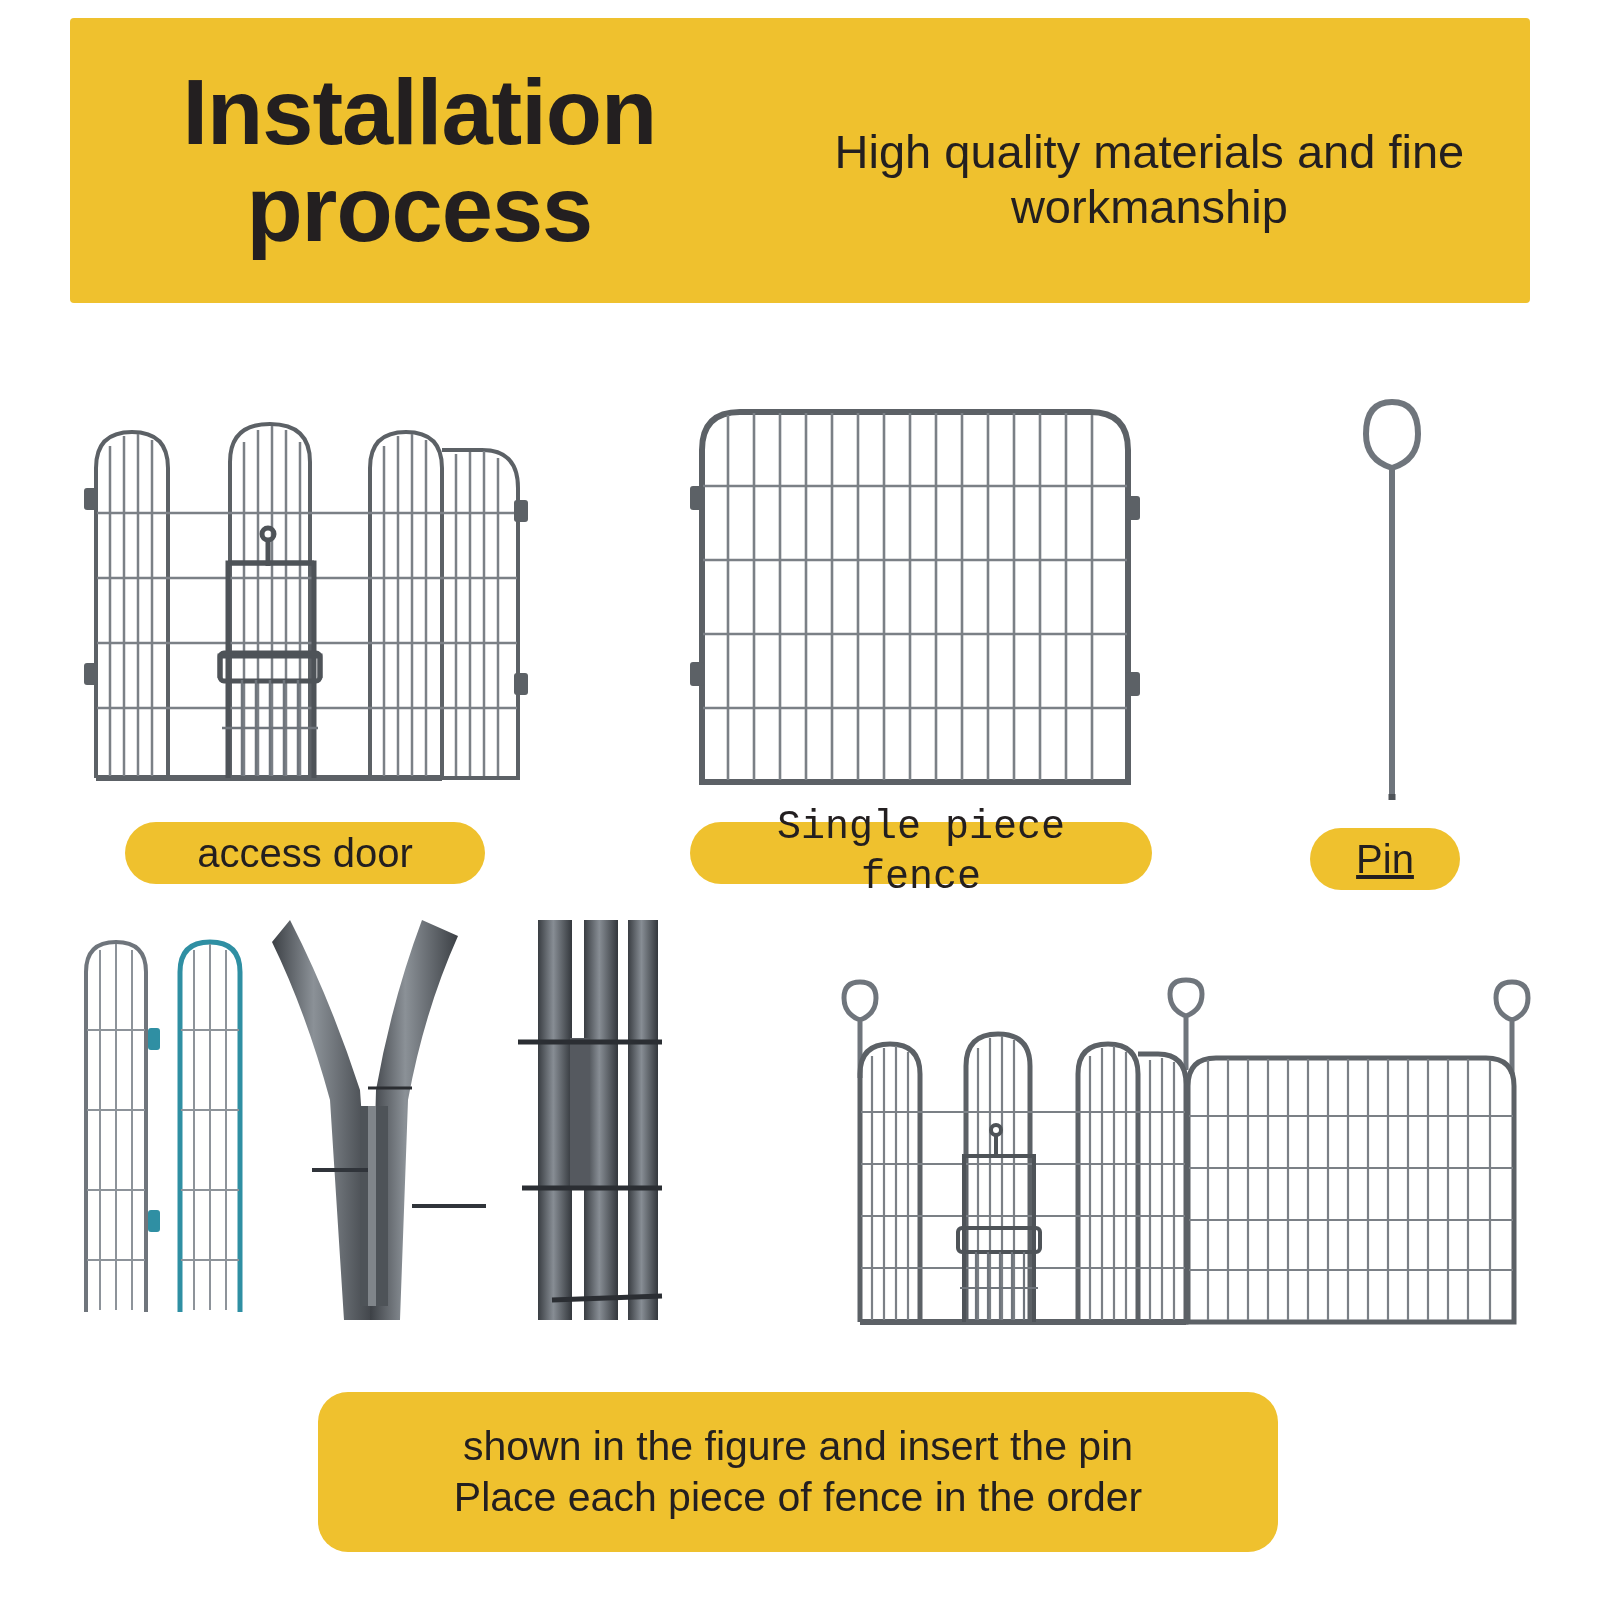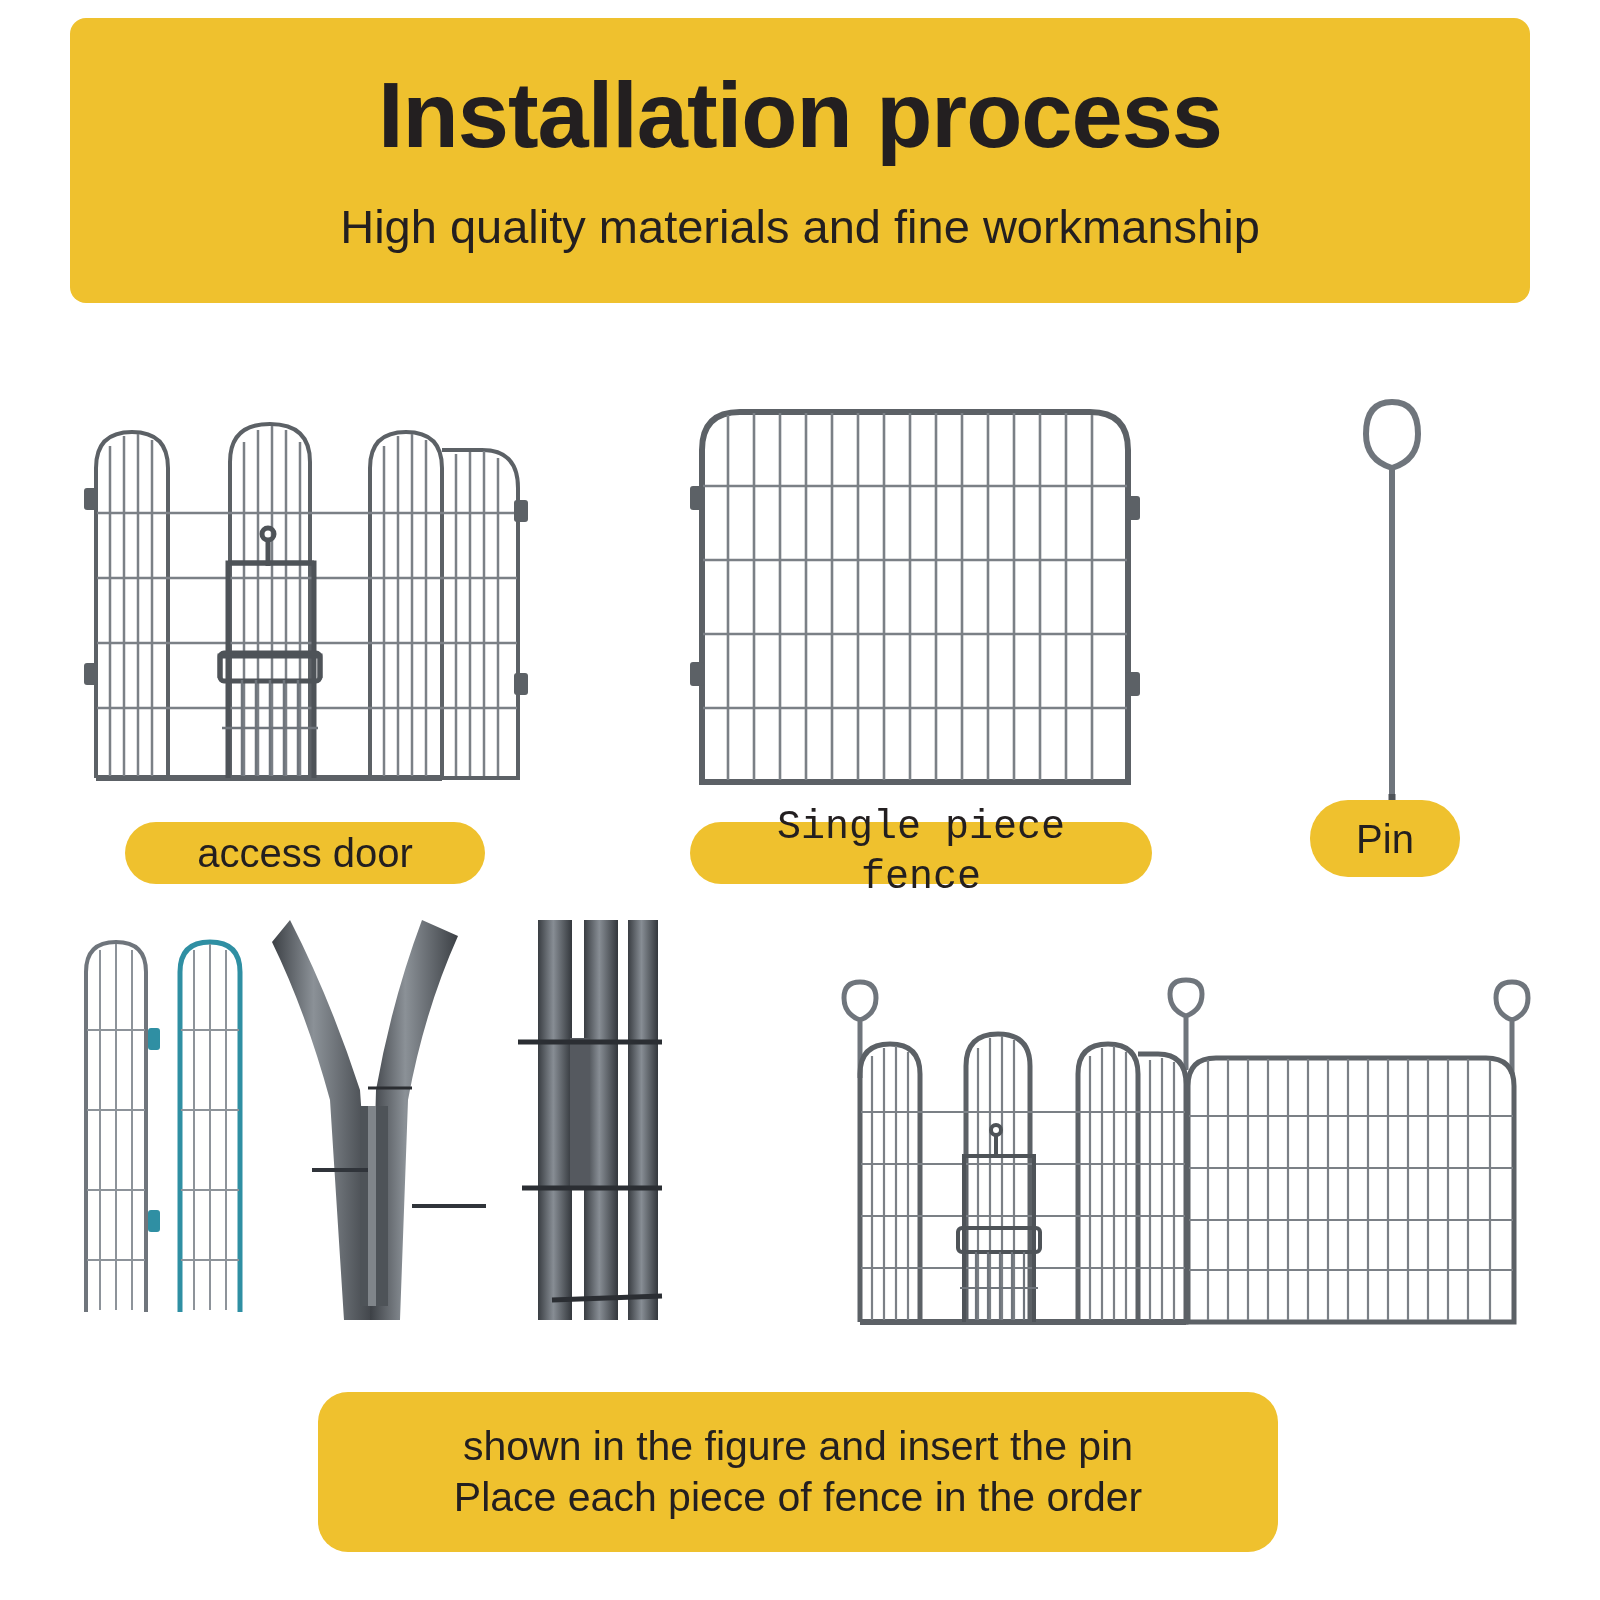--- a/index.html
+++ b/index.html
@@ -16,23 +16,23 @@
   }
 
   
   .header-band {
     position: absolute;
     left: 70px;
     top: 18px;
     width: 1460px;
     height: 285px;
     background: #EFC12E;
-    border-radius: 16px;
+    border-radius: 4px;
     display: flex;
-    flex-direction: column;
+    flex-direction: row;
     align-items: center;
     justify-content: center;
   }
   .header-title {
     font-size: 92px;
     font-weight: bold;
     color: #231f20;
     letter-spacing: -1px;
     line-height: 1.05;
     text-align: center;
@@ -54,21 +54,21 @@
     align-items: center;
     justify-content: center;
     text-align: center;
     font-size: 40px;
     line-height: 1.25;
     padding: 8px 26px;
     box-sizing: border-box;
   }
   #pill-access  { left: 125px;  top: 822px; width: 360px; height: 62px; }
   #pill-single  { left: 690px;  top: 822px; width: 462px; height: 62px; font-family: Liberation Mono, monospace; }
-  #pill-pin     { left: 1310px; top: 800px; width: 150px; height: 77px; }
+  #pill-pin     { left: 1310px; top: 828px; width: 150px; height: 62px; text-decoration: underline; }
   #pill-bottom  {
     left: 318px; top: 1392px; width: 960px; height: 160px;
     border-radius: 30px; font-size: 41px; flex-direction: column;
   }
   #pill-bottom span { display: block; }
 
   
   .fig { position: absolute; }
 
   

